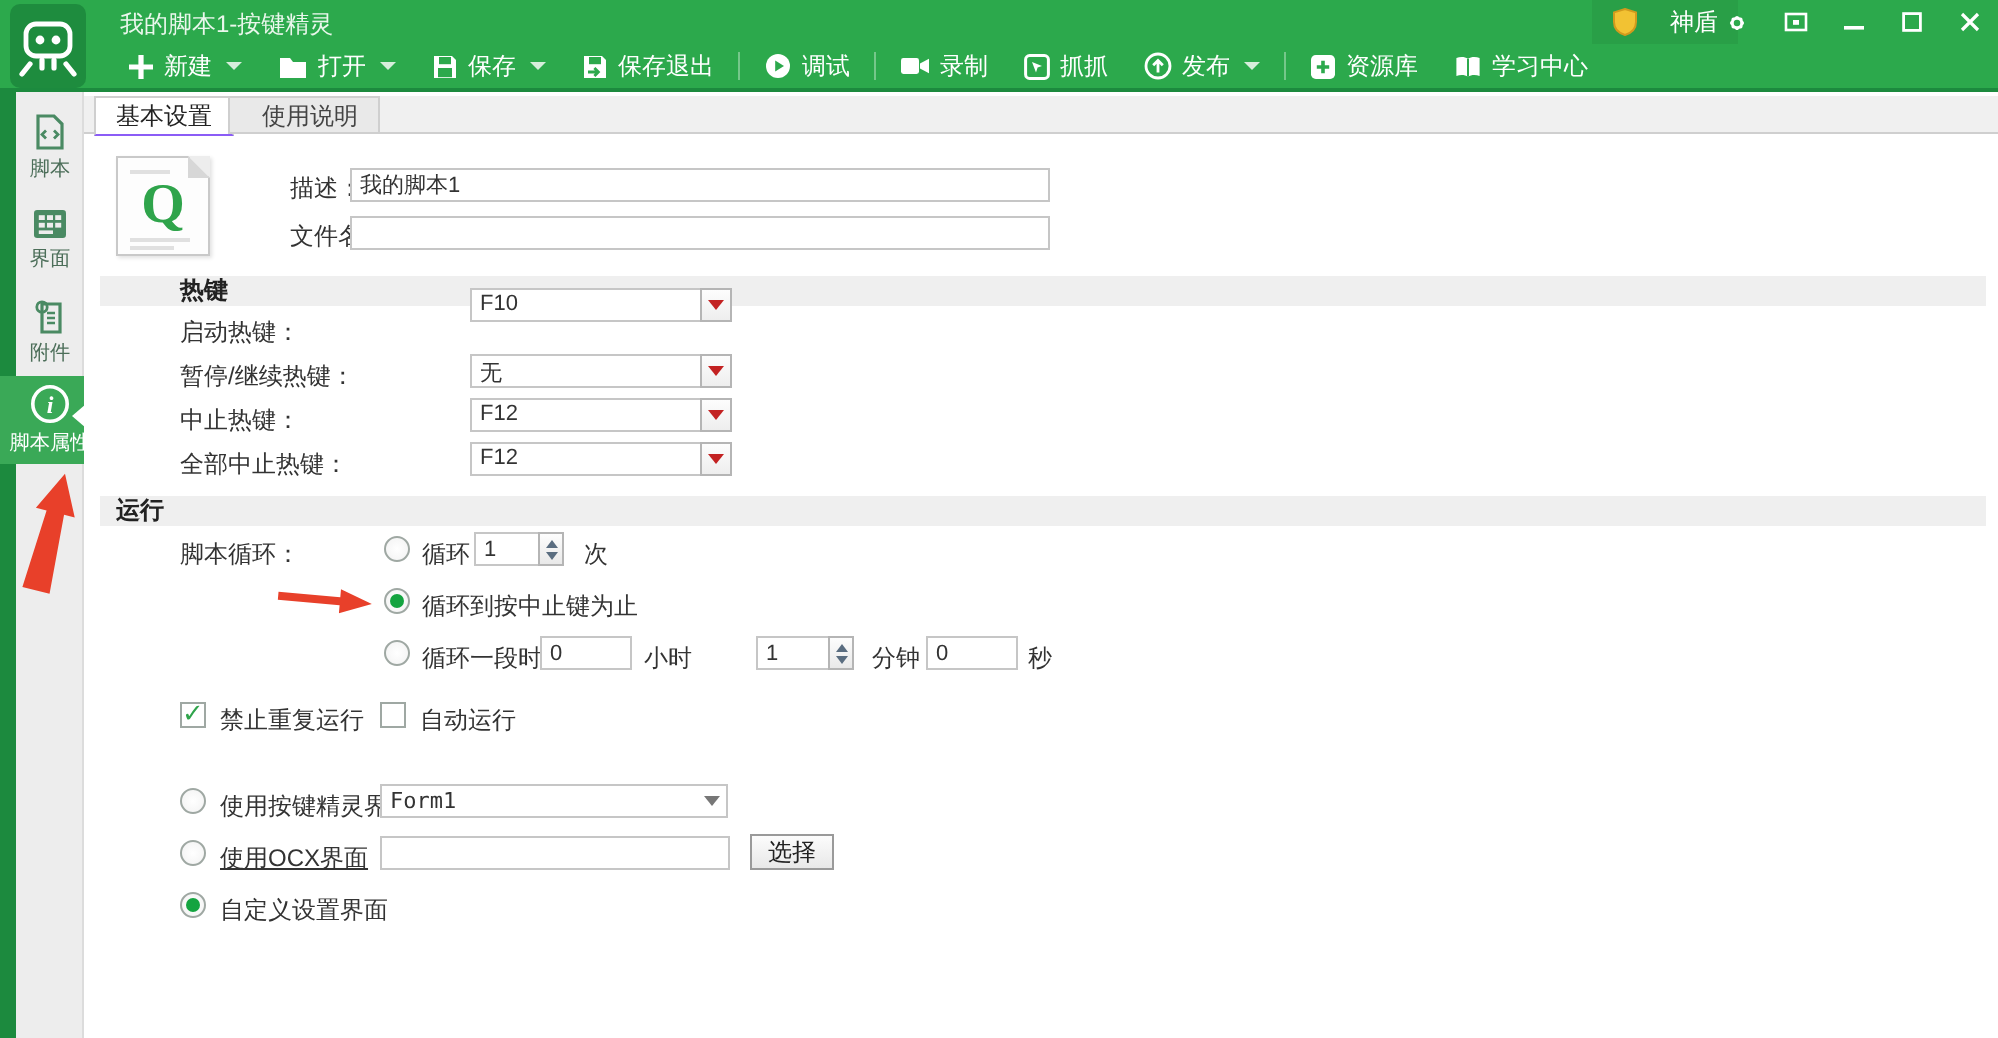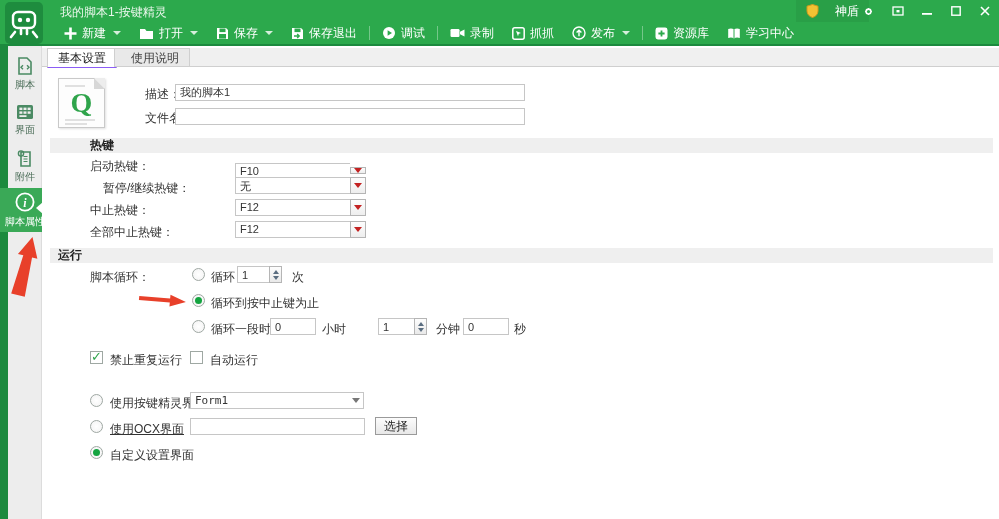--- a/index.html
+++ b/index.html
@@ -261,28 +261,28 @@
   </div>
 
   <div class="lbl" style="left:145px; top:86px;">描述：</div>
   <input class="inp" style="left: 175px; top: 84px; width: 350px; height: 17px;" value="我的脚本1">
   <div class="lbl" style="left:145px; top:110px;">文件名：</div>
   <input class="inp" style="left: 175px; top: 108px; width: 350px; height: 17px;" value="">
 
   <div class="secbar" style="top:138px;padding-left:40px;">热键</div>
 
   <div class="lbl" style="left:90px; top:158px;">启动热键：</div>
-  <div class="combo" style="left:235px; top:162px;align-items:center;">
+  <div class="combo" style="left:235px; top:144px;">
     <div class="combo-text">F10</div>
     <div class="combo-btn">
         <span class="caret-red"></span>
       </div>
   </div>
 
-  <div class="lbl" style="left:90px; top:180px;margin-left:13px;">暂停/继续热键：</div>
+  <div class="lbl" style="left:90px; top:180px;">暂停/继续热键：</div>
   <div class="combo" style="left:235px; top:177px;">
     <div class="combo-text">无</div>
     <div class="combo-btn">
         <span class="caret-red"></span>
       </div>
   </div>
 
   <div class="lbl" style="left:90px; top:202px;">中止热键：</div>
   <div class="combo" style="left:235px; top:199px;">
     <div class="combo-text">F12</div>

